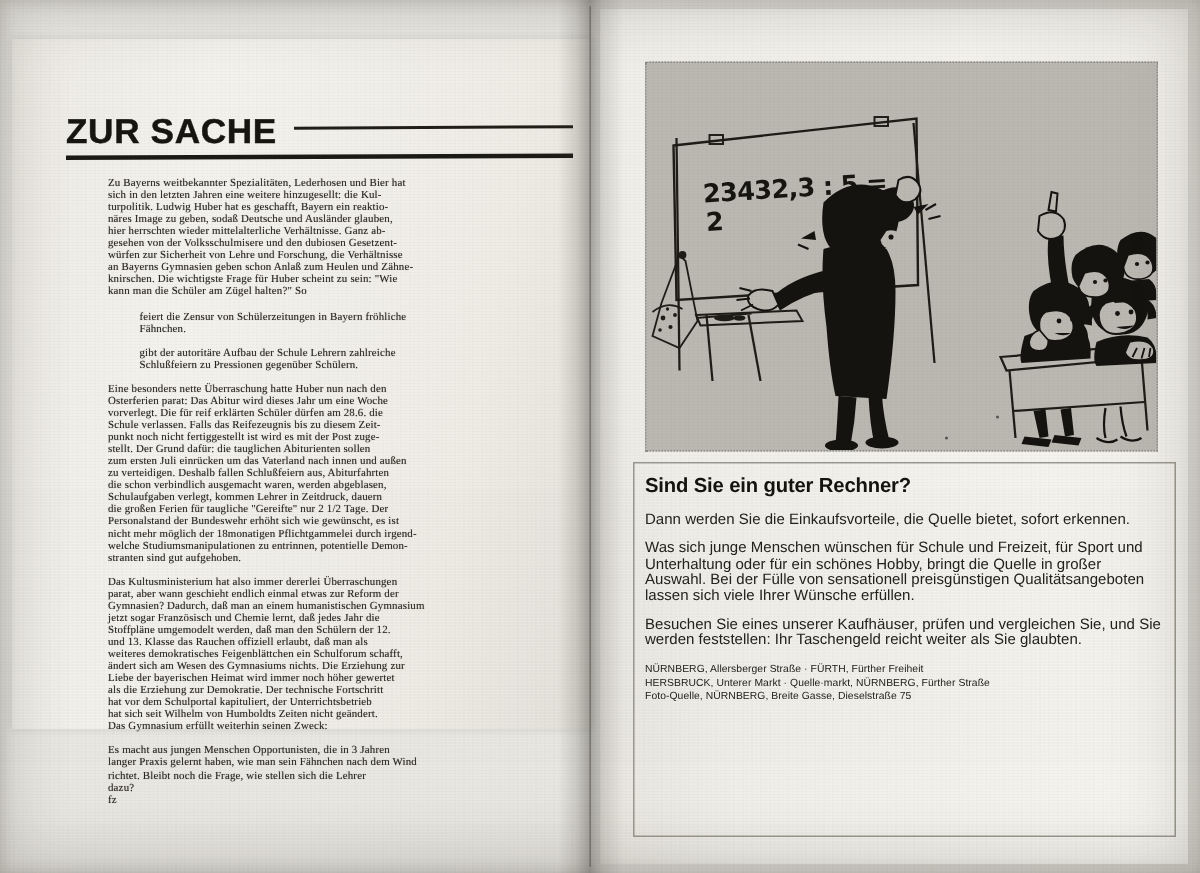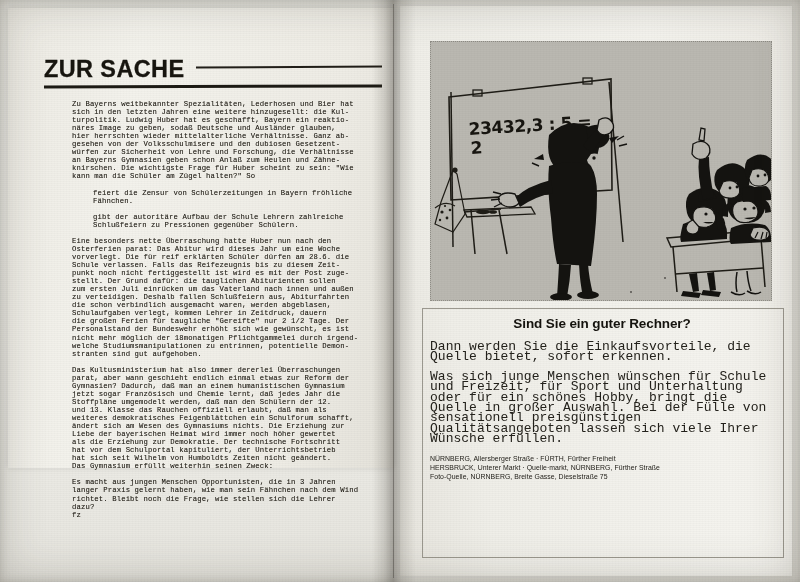--- a/index.html
+++ b/index.html
@@ -17,21 +17,21 @@
   
   #scan::after{
     content:"";position:absolute;inset:0;pointer-events:none;
     background-image:
       repeating-linear-gradient(0deg, rgba(0,0,0,0.022) 0 1px, rgba(255,255,255,0.018) 1px 2px),
       repeating-linear-gradient(90deg, rgba(0,0,0,0.016) 0 1px, rgba(255,255,255,0.012) 1px 3px);
     mix-blend-mode:multiply;opacity:.65;
   }
   
   .page-left{
-    position:absolute;left:8px;top:8px;width:386px;height:460px;
+    position:absolute;left:8px;top:26px;width:386px;height:460px;
     background:linear-gradient(100deg,#eceae3 0%,#f3f2ec 30%,#eeece5 75%,#e3e1d9 100%);
     box-shadow:0 0 6px rgba(0,0,0,.10);
   }
   .page-right{
     position:absolute;left:400px;top:6px;width:392px;height:570px;
     background:linear-gradient(260deg,#eeece6 0%,#f4f3ee 30%,#efeee8 80%,#e6e4dd 100%);
     box-shadow:0 0 6px rgba(0,0,0,.10);
   }
   
   .gutter{
@@ -69,21 +69,21 @@
   .rule-bot{
     position:absolute;left:0px;top:29px;width:338px;height:3px;
     background:#1c1a14;transform:rotate(-.2deg);
   }
 
   
   .body-col{
     position:absolute;left:64px;top:92px;width:310px;
   }
   .tw{
-    font-family:Liberation Mono, monospace;
+    font-family:Liberation Serif, serif;
     font-size:7.25px;line-height:8.05px;
     color:#2a2720;letter-spacing:.12px;
     white-space:pre-wrap;margin:0;
     text-shadow:0 0 .6px rgba(50,46,38,.45);
   }
   .tw.block{margin-bottom:8.1px;}
   .tw.indent{padding-left:21px;}
   .sig{padding-right:30px;}
 
   
@@ -93,26 +93,24 @@
     border:1px dotted #8f8d86;
     overflow:hidden;
   }
   .illus svg{display:block;width:100%;height:100%;}
 
   
   .ad{position:absolute;left:30px;top:310px;width:344px;}
   .ad h2{
     margin:0 0 11px 0;font-size:13.5px;font-weight:bold;color:#15130e;
     letter-spacing:-.1px;
-    text-align:center;
   }
   .ad p{
-    margin:0 0 9px 0;font-size:13px;line-height:10.4px;color:#23211b;
+    margin:0 0 9px 0;font-size:10px;line-height:10.4px;color:#23211b;
     letter-spacing:.02px;
-    font-family:Liberation Mono, monospace;
   }
   .quelle-logo{
     margin-top:14px;width:104px;height:37px;background:#211f19;
     position:relative;
   }
   .quelle-logo svg{display:block;}
   .addr{
     margin-top:9px;font-size:6.9px;line-height:9.3px;color:#23211b;
     letter-spacing:.05px;white-space:pre-line;
   }
@@ -359,20 +357,21 @@
             <circle cx="200" cy="250" r="1"></circle>
         </g>
       </svg>
     </div>
 
     <div class="ad-frame"></div>
     <div class="ad">
       <h2>Sind Sie ein guter Rechner?</h2>
       <p>Dann werden Sie die Einkaufsvorteile, die Quelle bietet, sofort erkennen.</p>
       <p>Was sich junge Menschen wünschen für Schule und Freizeit, für Sport und Unterhaltung oder für ein schönes Hobby, bringt die Quelle in großer Auswahl. Bei der Fülle von sensationell preisgünstigen Qualitätsangeboten lassen sich viele Ihrer Wünsche erfüllen.</p>
+      <p>Besuchen Sie eines unserer Kaufhäuser, prüfen und vergleichen Sie, und Sie werden feststellen: Ihr Taschengeld reicht weiter als Sie glaubten.</p>
 
 
       <div class="addr">NÜRNBERG, Allersberger Straße · FÜRTH, Fürther Freiheit
 HERSBRUCK, Unterer Markt · Quelle·markt, NÜRNBERG, Fürther Straße
 Foto-Quelle, NÜRNBERG, Breite Gasse, Dieselstraße 75</div>
     </div>
   </div>
 
   <div class="gutter"></div>
   <div class="gutter-line"></div>

